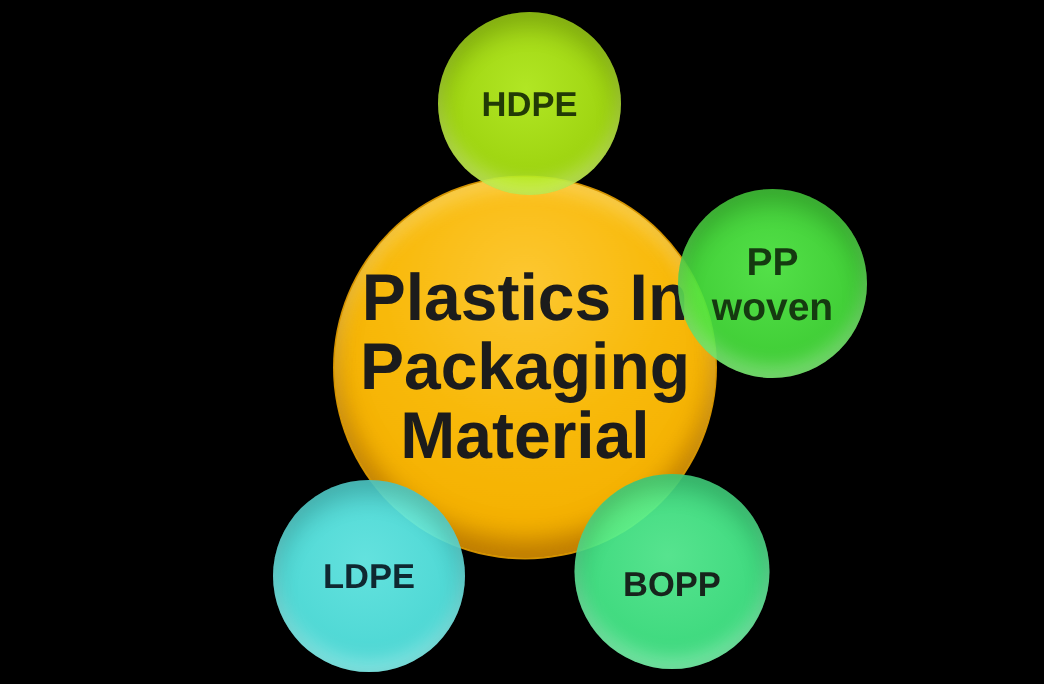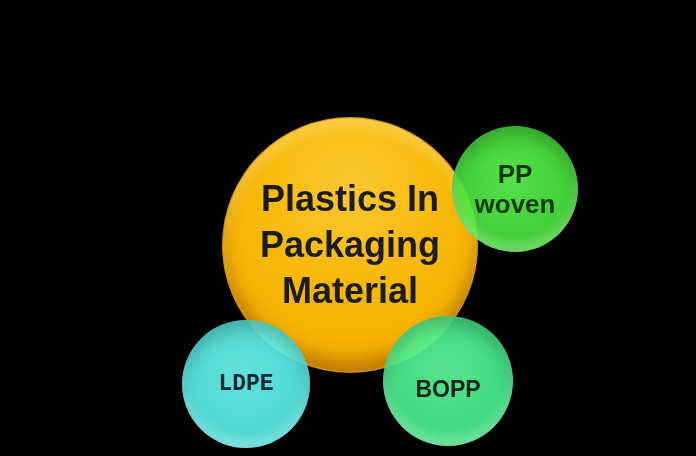--- a/index.html
+++ b/index.html
@@ -30,21 +30,21 @@
     background: radial-gradient(circle at 50% 28%,
       #fcc731 0%, #f8b90a 42%, #f4b000 75%, #eda300 100%);
     box-shadow:
       inset 0 -12px 16px rgba(146, 84, 0, 0.55),
       inset 0 8px 12px rgba(255, 236, 150, 0.45);
     border: 1px solid rgba(205, 140, 0, 0.85);
     z-index: 1;
   }
   .center-label {
     color: #1c1c1c;
-    font-size: 36px;
+    font-size: 44px;
     line-height: 46px;
     font-weight: 600;
     letter-spacing: 0px;
   }
   .center-label div { white-space: nowrap; }
 
   
   .node {
     z-index: 2;
     box-shadow:
@@ -75,21 +75,21 @@
     background: radial-gradient(circle at 48% 42%,
       rgba(120, 185, 245, 0.90), rgba(101, 172, 237, 0.90) 70%, rgba(82, 148, 212, 0.90) 100%);
   }
   .node-lldpe .label { color: #14202e; }
 
   .node-ldpe {
     left: 182px; top: 320px; width: 128px; height: 128px;
     background: radial-gradient(circle at 48% 42%,
       rgba(110, 250, 246, 0.90), rgba(84, 238, 234, 0.90) 70%, rgba(62, 210, 206, 0.90) 100%);
   }
-  .node-ldpe .label { color: #0f2831; font-family: Liberation Mono, monospace; }
+  .node-ldpe .label { color: #0f2831; }
 
   .node-bopp {
     left: 383px; top: 316px; width: 130px; height: 130px;
     background: radial-gradient(circle at 48% 42%,
       rgba(96, 252, 158, 0.90), rgba(66, 240, 138, 0.90) 70%, rgba(48, 205, 112, 0.90) 100%);
   }
   .node-bopp .label { color: #17241c; margin-top: 16px; }
 </style>
 </head>
 <body>
@@ -97,20 +97,23 @@
 <div class="stage">
 
   <div class="circle center-circle">
     <div class="center-label">
       <div>Plastics In</div>
       <div>Packaging</div>
       <div>Material</div>
     </div>
   </div>
 
+  <div class="circle node node-hdpe">
+    <div class="label">HDPE</div>
+  </div>
 
   <div class="circle node node-pp">
     <div class="label">
       <div>PP</div>
       <div>woven</div>
     </div>
   </div>
 
 
   <div class="circle node node-ldpe">

